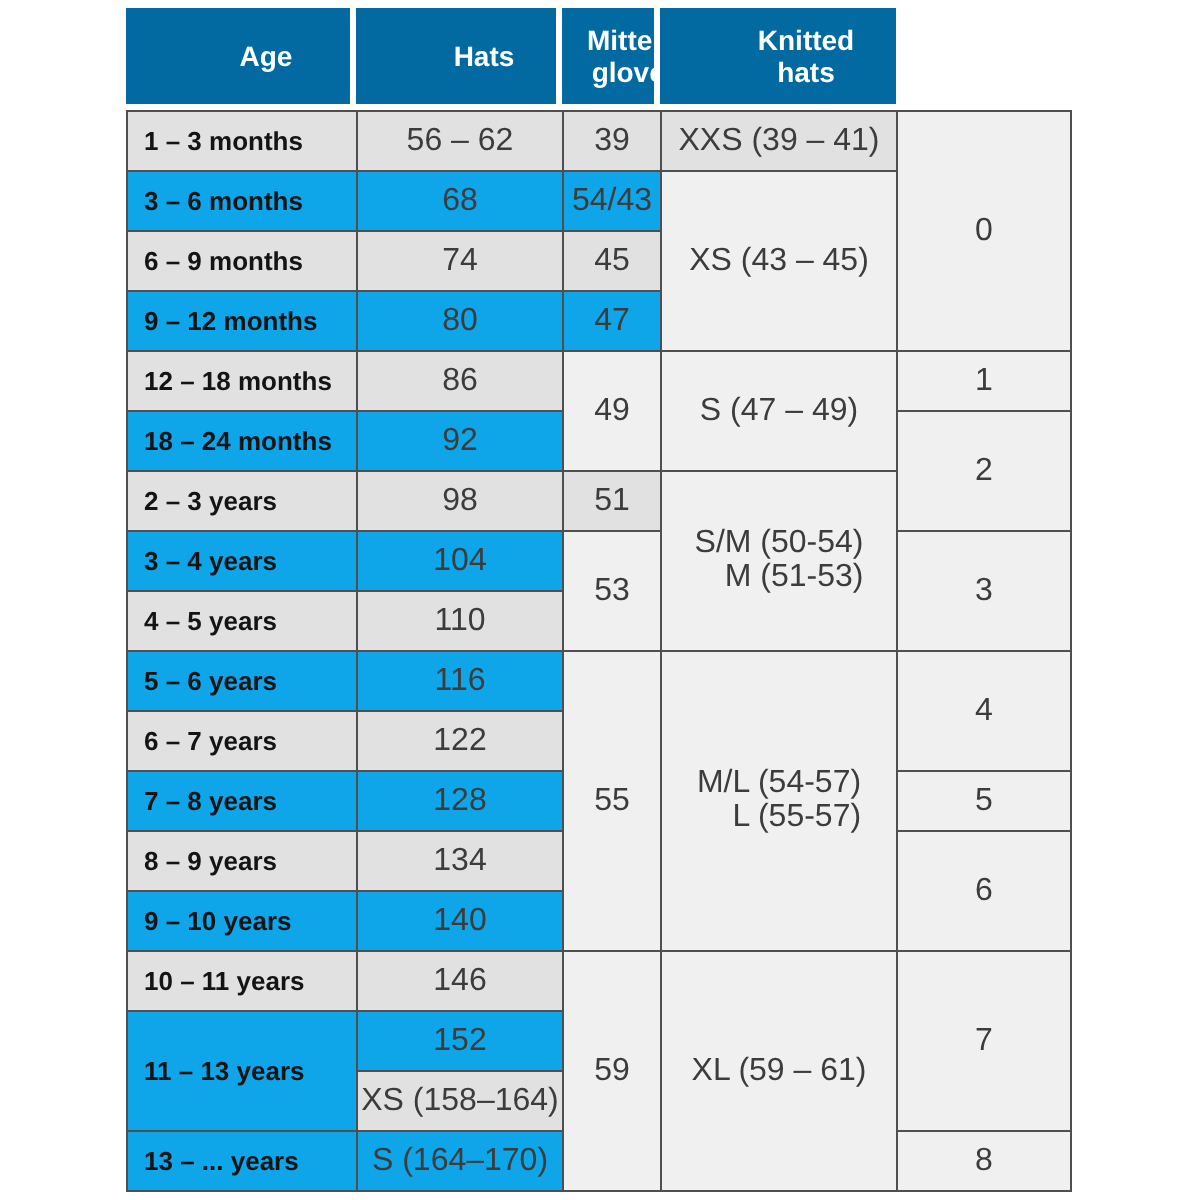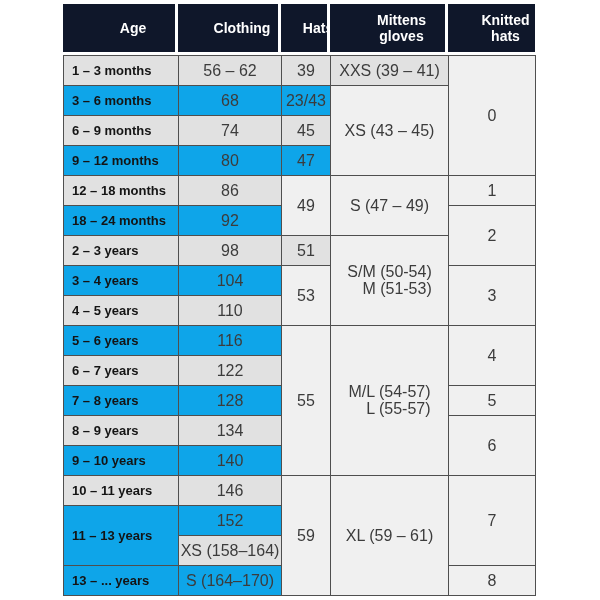--- a/index.html
+++ b/index.html
@@ -19,21 +19,21 @@
   }
   
   .header-grid {
     display: grid;
     grid-template-columns: 115px 103px 49px 118px 87px;
     margin-bottom: 3px;
   }
   .header-cell {
     box-sizing: border-box;
     height: 48px;
-    background: #0f172a;
+    background: #0369a1;
     color: #ffffff;
     font-weight: bold;
     font-size: 14px;
     line-height: 16px;
     display: flex;
     align-items: center;
     justify-content: center;
     text-align: center;
     white-space: pre-line;
     border-right: 3px solid #ffffff;
@@ -79,21 +79,20 @@
     line-height: 17px;
   }
 </style>
 </head>
 <body>
 
 <div class="size-chart">
 
   <div class="header-grid">
     <div class="header-cell">Age</div>
-    <div class="header-cell">Clothing</div>
     <div class="header-cell">Hats</div>
     <div class="header-cell">Mittens
 gloves</div>
     <div class="header-cell">Knitted
 hats</div>
   </div>
 
   <table class="size-table">
     <colgroup>
       <col class="c-age">
@@ -106,21 +105,21 @@
         <tr>
           <td class="col-age shade-gray">1 – 3 months</td>
           <td class="col-clothing shade-gray">56 – 62</td>
           <td class="col-hats shade-gray">39</td>
           <td class="col-knitted_hats shade-gray">XXS (39 – 41)</td>
           <td class="col-mittens_gloves shade-light" rowspan="4">0</td>
         </tr>
         <tr>
           <td class="col-age shade-white">3 – 6 months</td>
           <td class="col-clothing shade-white">68</td>
-          <td class="col-hats shade-white">23/43</td>
+          <td class="col-hats shade-white">54/43</td>
           <td class="col-knitted_hats shade-light" rowspan="3">XS (43 – 45)</td>
         </tr>
         <tr>
           <td class="col-age shade-gray">6 – 9 months</td>
           <td class="col-clothing shade-gray">74</td>
           <td class="col-hats shade-gray">45</td>
         </tr>
         <tr>
           <td class="col-age shade-white">9 – 12 months</td>
           <td class="col-clothing shade-white">80</td>

